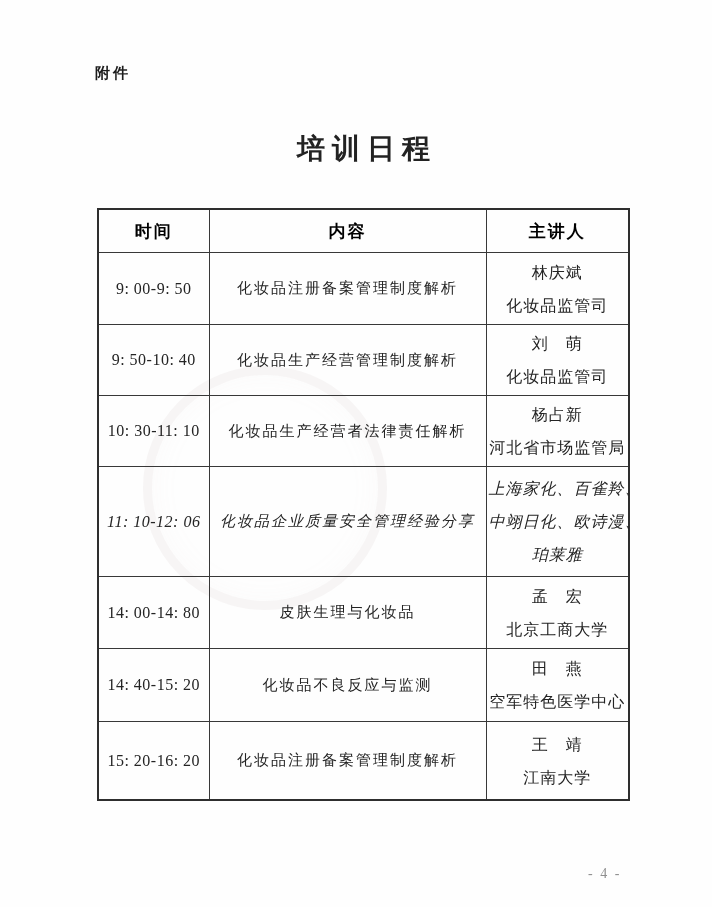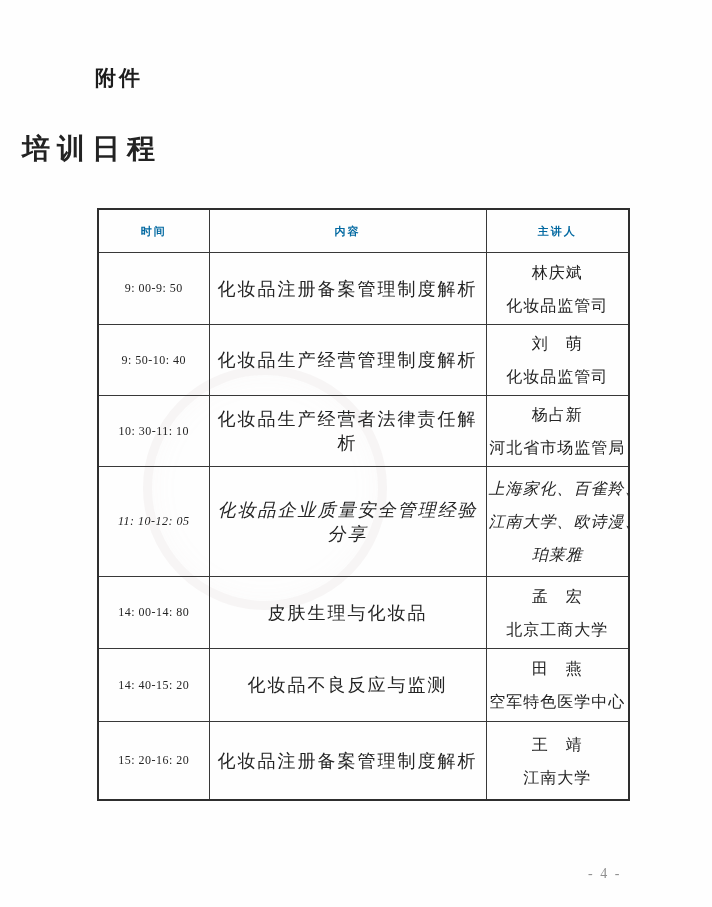--- a/index.html
+++ b/index.html
@@ -17,31 +17,31 @@
     width: 712px;
     height: 907px;
     background: #fefefe;
   }
   .attachment {
     position: absolute;
     left: 95px;
     top: 64px;
     font-family: "Liberation Sans", "DejaVu Sans", sans-serif;
     font-weight: bold;
-    font-size: 21px;
+    font-size: 15px;
     letter-spacing: 3px;
     color: #1c1c1c;
   }
   .title {
     position: absolute;
     left: 0;
     top: 130px;
     width: 100%;
     margin: 0;
-    text-align: left;
+    text-align: center;
     text-indent: 22px;
     font-family: "Liberation Serif", "DejaVu Serif", serif;
     font-weight: 600;
     font-size: 28px;
     letter-spacing: 7px;
     color: #222;
   }
   
   .stamp {
     position: absolute;
@@ -71,38 +71,38 @@
     border: 1.5px solid #383838;
     text-align: center;
     vertical-align: middle;
     padding: 0 2px;
     background: transparent;
   }
   table.schedule th {
     height: 42px;
     font-family: Liberation Mono, monospace;
     font-weight: bold;
-    font-size: 11px;
+    font-size: 17px;
     letter-spacing: 2px;
-    color: #0369a1;
+    color: #000000;
   }
   tr.rh-71  td { height: 71px; }
   tr.rh-70  td { height: 70px; }
   tr.rh-109 td { height: 109px; font-style: italic; }
   tr.rh-72  td { height: 72px; }
   tr.rh-77  td { height: 77px; }
   td.time {
     font-family: "Liberation Serif", "DejaVu Serif", serif;
-    font-size: 12px;
+    font-size: 16px;
     letter-spacing: 0.5px;
     white-space: nowrap;
     color: #242424;
   }
   td.content {
-    font-size: 18px;
+    font-size: 15px;
     letter-spacing: 2px;
     color: #242424;
   }
   td.speaker {
     font-size: 16px;
     letter-spacing: 1px;
     color: #242424;
     padding: 2px 1px;
   }
   .spk-line {
@@ -165,25 +165,25 @@
       <tr class="rh-70">
         <td class="time">10: 30-11: 10</td>
         <td class="content">化妆品生产经营者法律责任解析</td>
         <td class="speaker">
           <div class="spk-line">杨占新</div>
           <div class="spk-line">河北省市场监管局</div>
 
         </td>
       </tr>
       <tr class="rh-109">
-        <td class="time">11: 10-12: 05</td>
+        <td class="time">11: 10-12: 06</td>
         <td class="content">化妆品企业质量安全管理经验分享</td>
         <td class="speaker">
           <div class="spk-line">上海家化、百雀羚、</div>
-          <div class="spk-line">江南大学、欧诗漫、</div>
+          <div class="spk-line">中翊日化、欧诗漫、</div>
           <div class="spk-line">珀莱雅</div>
         </td>
       </tr>
       <tr class="rh-71">
         <td class="time">14: 00-14: 80</td>
         <td class="content">皮肤生理与化妆品</td>
         <td class="speaker">
           <div class="spk-line">孟　宏</div>
           <div class="spk-line">北京工商大学</div>
 

